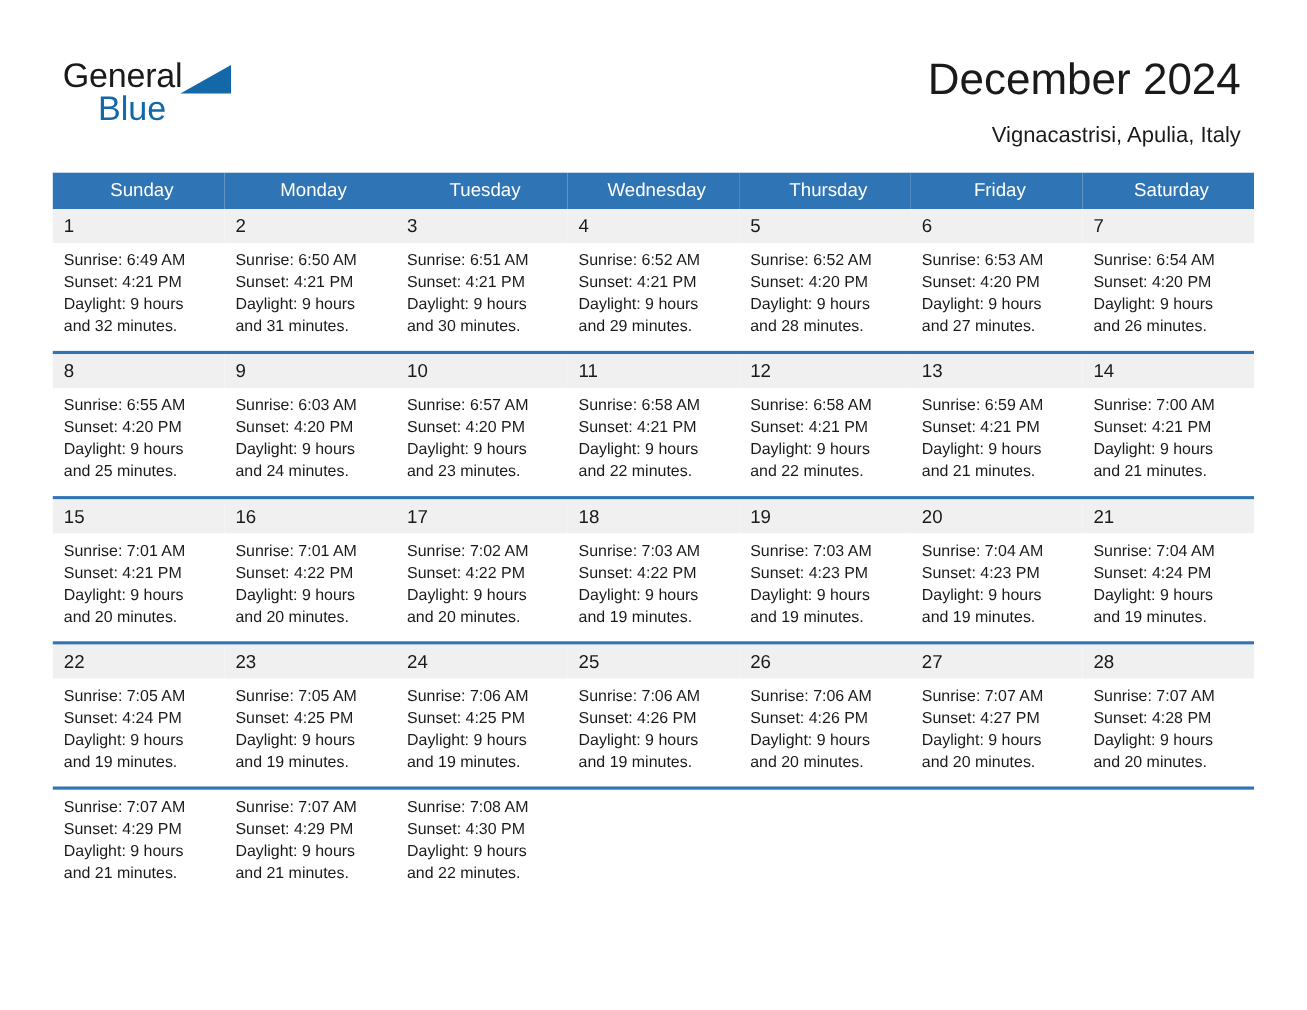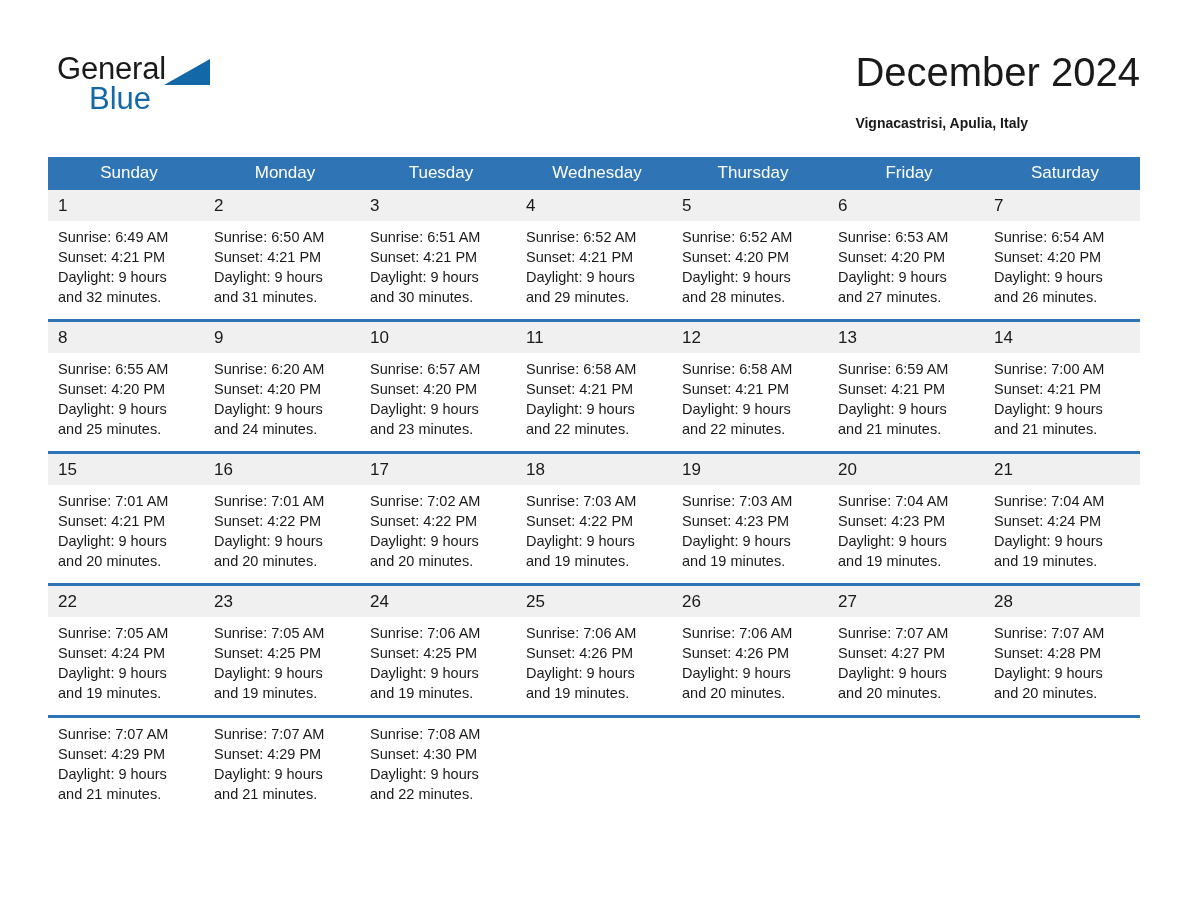--- a/index.html
+++ b/index.html
@@ -58,37 +58,37 @@
   }
   .brand-row2 {
     margin-top: -4px;
     margin-left: 32px;
     font-size: 31px;
     color: #1368a8;
     line-height: 34px;
   }
   .title-block {
     position: absolute;
-    right: 48px;
+    right: 60px;
     top: 48px;
-    text-align: left;
+    text-align: right;
   }
   .month-title {
     font-size: 40px;
     color: #1a1a1a;
     line-height: 48px;
     font-weight: normal;
     margin: 0;
   }
   .location {
-    font-size: 14px;
+    font-size: 20px;
     color: #1a1a1a;
     line-height: 30px;
     margin: 12px 0 0 0;
-    font-weight: bold;
+    font-weight: normal;
   }
 
   
   .calendar {
     position: absolute;
     left: 48px;
     top: 157px;
     width: 1092px;
     border-collapse: collapse;
     table-layout: fixed;
@@ -247,21 +247,21 @@
         <td>14</td>
       </tr>
       <tr class="detail-row">
         <td>
             <span class="line">Sunrise: 6:55 AM</span>
             <span class="line">Sunset: 4:20 PM</span>
             <span class="line">Daylight: 9 hours</span>
             <span class="line">and 25 minutes.</span>
           </td>
         <td>
-            <span class="line">Sunrise: 6:20 AM</span>
+            <span class="line">Sunrise: 6:03 AM</span>
             <span class="line">Sunset: 4:20 PM</span>
             <span class="line">Daylight: 9 hours</span>
             <span class="line">and 24 minutes.</span>
           </td>
         <td>
             <span class="line">Sunrise: 6:57 AM</span>
             <span class="line">Sunset: 4:20 PM</span>
             <span class="line">Daylight: 9 hours</span>
             <span class="line">and 23 minutes.</span>
           </td>

